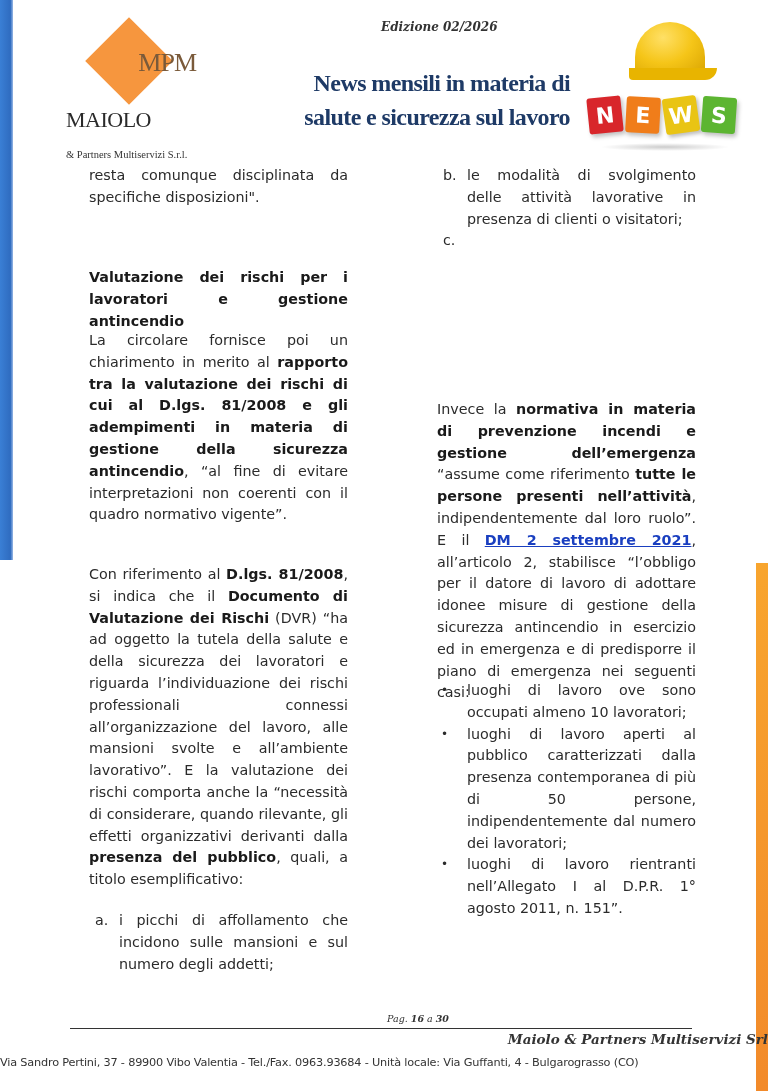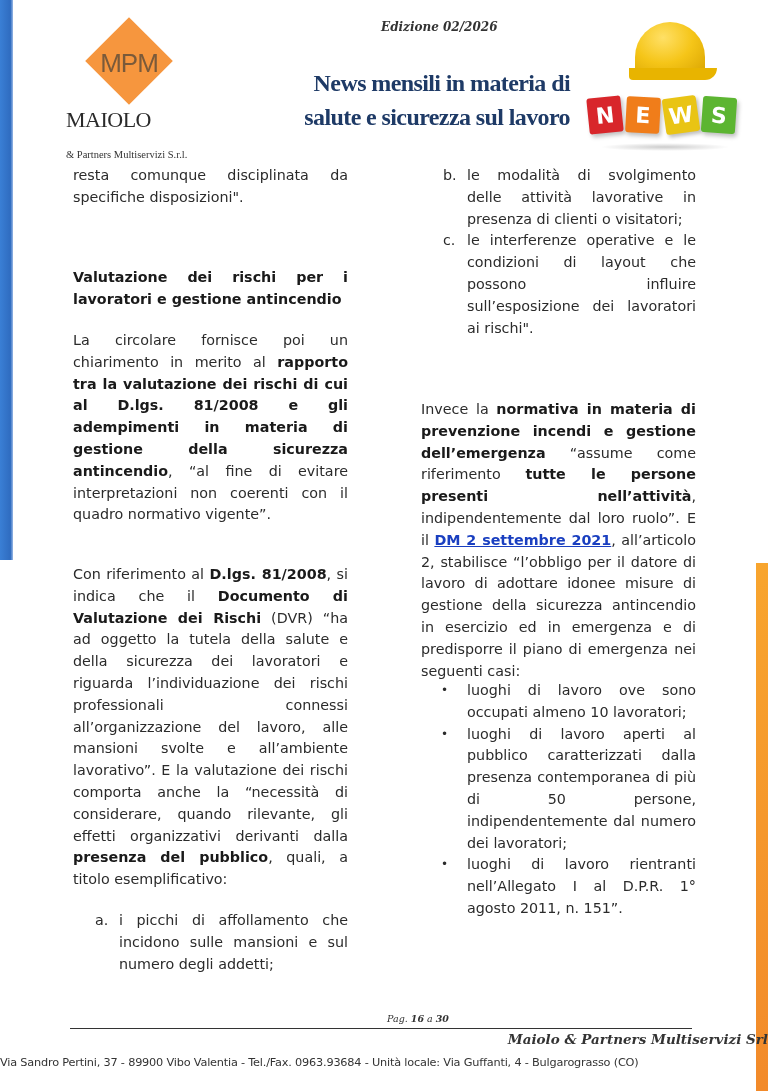--- a/index.html
+++ b/index.html
@@ -8,22 +8,22 @@
 
   .bar-left { position: absolute; left: 0; top: 0; width: 13px; height: 560px;
     background: linear-gradient(90deg, #3a7fd5 0%, #2f6cc0 80%, #9ab9e6 100%); }
   .bar-right { position: absolute; left: 756px; top: 563px; width: 12px; height: 528px;
     background: linear-gradient(180deg, #f8a52e 0%, #f28a2a 100%); }
 
   
   .logo { position: absolute; left: 62px; top: 22px; width: 140px; height: 130px; }
   .logo .diamond { position: absolute; left: 36px; top: 8px; width: 62px; height: 62px;
     background: #f6963e; transform: rotate(45deg); }
-  .logo .mpm { position: absolute; left: 0; width: 134px; top: 26px; text-align: center;
-    font-family: Liberation Sans, sans-serif; font-size: 26px; color: #7a5a3a; letter-spacing: -1px; }
+  .logo .mpm { position: absolute; left: 0; width: 134px; top: 26px; text-align: right;
+    font-family: Liberation Serif, serif; font-size: 26px; color: #7a5a3a; letter-spacing: -1px; }
   .logo .maiolo { position: absolute; left: 4px; top: 85px; font-family: "Liberation Serif", serif;
     font-size: 22px; color: #2a2a2a; letter-spacing: -0.5px; }
   .logo .sub { position: absolute; left: 4px; top: 121px; font-family: "Liberation Serif", serif;
     font-size: 10.5px; color: #333; white-space: nowrap; margin-top: 6px; }
 
   .edition { position: absolute; left: 356px; top: 20px; font-family: "DejaVu Serif", serif;
     font-style: italic; font-weight: bold; font-size: 12px; color: #333; margin-left: 25px; }
   .title { position: absolute; left: 210px; top: 66px; width: 360px; text-align: right;
     font-family: Liberation Serif, serif; font-weight: bold; font-size: 24px; line-height: 34px;
     color: #1e3a66; letter-spacing: -0.6px; }
@@ -39,21 +39,21 @@
     font-family: "DejaVu Sans", sans-serif; font-weight: bold; font-size: 22px; color: #fff;
     border-radius: 3px; box-shadow: 2px 3px 4px rgba(0,0,0,0.25); }
   .news-shadow { position: absolute; left: 600px; top: 143px; width: 130px; height: 8px;
     background: radial-gradient(ellipse, rgba(0,0,0,0.2) 0%, rgba(0,0,0,0) 70%); }
 
   
   .col { position: absolute; font-family: "DejaVu Sans", sans-serif; font-size: 14.3px;
     line-height: 21.8px; color: #2b2b2b; text-align: justify; }
   .col-left { left: 73px; width: 275px; }
   .col-right { left: 421px; width: 275px; }
-  .col p { text-align: justify; }
+  .col p { text-align: justify; margin-left: 16px; }
   .col b { font-weight: bold; color: #1a1a1a; }
   .col a { color: #1a3fc0; font-weight: bold; text-decoration: underline; }
   .heading { font-weight: bold; color: #1a1a1a; text-align: left; }
 
   .list { list-style: none; }
   .list li { position: relative; padding-left: 46px; text-align: justify; }
   .list li .marker { position: absolute; left: 22px; top: 0; }
   .ul-list li { padding-left: 46px; }
   .ul-list li .marker { left: 20px; font-size: 12px; }
 
@@ -117,21 +117,21 @@
 
 <div class="col col-left" style="top:910px;">
   <ul class="list">
     <li><span class="marker">a.</span><span>i picchi di affollamento che incidono sulle mansioni e sul numero degli addetti;</span></li>
   </ul>
 </div>
 
 <div class="col col-right" style="top:165px;">
   <ul class="list">
     <li><span class="marker">b.</span><span>le modalità di svolgimento delle attività lavorative in presenza di clienti o visitatori;</span></li>
-    <li><span class="marker">c.</span><span>le interferenze operative e le condizioni di layout che possono influire sull’esposizione dei lavoratori ai rischi".</span></li>
+    <li><span class="marker">c.</span></li>
   </ul>
 </div>
 
 <div class="col col-right" style="top:399px;">
   <p><span>Invece la </span><b>normativa in materia di prevenzione incendi e gestione dell’emergenza</b><span> “assume come riferimento </span><b>tutte le persone presenti nell’attività</b><span>, indipendentemente dal loro ruolo”. E il </span><a>DM 2 settembre 2021</a><span>, all’articolo 2, stabilisce “l’obbligo per il datore di lavoro di adottare idonee misure di gestione della sicurezza antincendio in esercizio ed in emergenza e di predisporre il piano di emergenza nei seguenti casi:</span></p>
 </div>
 
 <div class="col col-right" style="top:680px;">
   <ul class="list ul-list">
     <li><span class="marker">•</span><span>luoghi di lavoro ove sono occupati almeno 10 lavoratori;</span></li>

